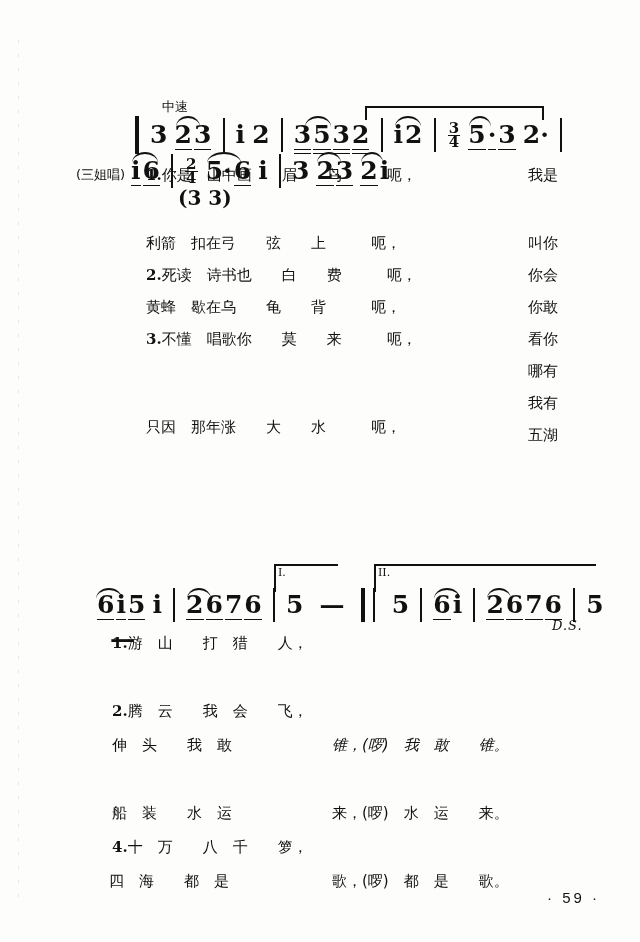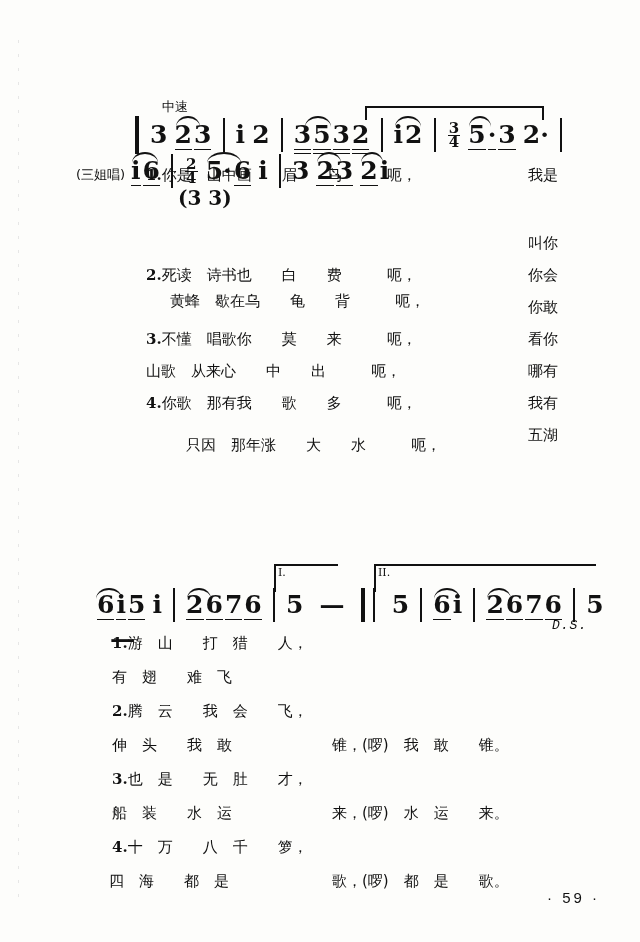--- a/index.html
+++ b/index.html
@@ -245,48 +245,45 @@
 
   <div class="paren-note" style="left:178px; top:186px;">(3  3)</div>
 
   <div class="singer" style="left:76px; top:166px;">(三姐唱)</div>
 
   <div class="lyric-row" style="left:146px; top:166px;">
     <span class="num">1.</span><span>你是　山中画　　眉　　鸟　　　呃，</span>
   </div>
   <div class="tail" style="left:528px; top:166px;">我是</div>
 
+  <div class="lyric-row" style="left:146px; top:234px;">
+    <span class="num"></span><span>利箭　扣在弓　　弦　　上　　　呃，</span>
+  </div>
   <div class="tail" style="left:528px; top:234px;">叫你</div>
 
   <div class="lyric-row" style="left:146px; top:266px;">
     <span class="num">2.</span><span>死读　诗书也　　白　　费　　　呃，</span>
   </div>
   <div class="tail" style="left:528px; top:266px;">你会</div>
 
-  <div class="lyric-row" style="left:146px; top:292px;margin-left:24px;">
+  <div class="lyric-row" style="left:146px; top:298px;">
     <span class="num"></span><span>黄蜂　歇在乌　　龟　　背　　　呃，</span>
   </div>
   <div class="tail" style="left:528px; top:298px;">你敢</div>
 
   <div class="lyric-row" style="left:146px; top:330px;">
     <span class="num">3.</span><span>不懂　唱歌你　　莫　　来　　　呃，</span>
   </div>
   <div class="tail" style="left:528px; top:330px;">看你</div>
 
-  <div class="lyric-row" style="left:146px; top:362px;">
-    <span class="num"></span><span>山歌　从来心　　中　　出　　　呃，</span>
-  </div>
   <div class="tail" style="left:528px; top:362px;">哪有</div>
 
-  <div class="lyric-row" style="left:146px; top:394px;">
-    <span class="num">4.</span><span>你歌　那有我　　歌　　多　　　呃，</span>
-  </div>
   <div class="tail" style="left:528px; top:394px;">我有</div>
 
-  <div class="lyric-row" style="left:146px; top:436px;margin-left:40px;">
+  <div class="lyric-row" style="left:146px; top:418px;">
     <span class="num"></span><span>只因　那年涨　　大　　水　　　呃，</span>
   </div>
   <div class="tail" style="left:528px; top:426px;">五湖</div>
 
   <div class="system" style="left:96px; top:570px; width:510px;">
 
     <div class="staffline" style="padding-top:18px;">
       
       <span style="position:relative; display:inline-block;">
         <span class="tie" style="left:0px; top:0px; width:26px;"></span>
@@ -334,43 +331,37 @@
     </div>
 
     <div class="ending" style="left:178px; top:-6px; width:60px; height:26px;">
       <span>I.</span>
     </div>
 
     <div class="ending" style="left:278px; top:-6px; width:218px; height:26px;">
       <span>II.</span>
     </div>
 
-    <div class="ds" style="left:456px; top:48px;font-family:Liberation Mono, monospace;">D.S.</div>
+    <div class="ds" style="left:456px; top:48px;">D.S.</div>
   </div>
 
   <div class="lyric-row" style="left:112px; top:634px;">
     <span class="num">1.</span><span>游　山　　打　猎　　人，</span>
   </div>
 
-  <div class="lyric-row" style="left:112px; top:668px;">
-    <span class="num"></span><span>有　翅　　难　飞　</span>
-  </div>
 
   <div class="lyric-row" style="left:112px; top:702px;">
     <span class="num">2.</span><span>腾　云　　我　会　　飞，</span>
   </div>
 
   <div class="lyric-row" style="left:112px; top:736px;">
     <span class="num"></span><span>伸　头　　我　敢　</span>
   </div>
-  <div class="tail" style="left:332px; top:736px;">锥，(啰)　我　敢　　锥。</div>
-
-  <div class="lyric-row" style="left:112px; top:770px;">
-    <span class="num">3.</span><span>也　是　　无　肚　　才，</span>
-  </div>
+  <div class="tail" style="left:332px; top:736px;font-style:italic;">锥，(啰)　我　敢　　锥。</div>
+
 
   <div class="lyric-row" style="left:112px; top:804px;">
     <span class="num"></span><span>船　装　　水　运　</span>
   </div>
   <div class="tail" style="left:332px; top:804px;">来，(啰)　水　运　　来。</div>
 
   <div class="lyric-row" style="left:112px; top:838px;">
     <span class="num">4.</span><span>十　万　　八　千　　箩，</span>
   </div>
 

